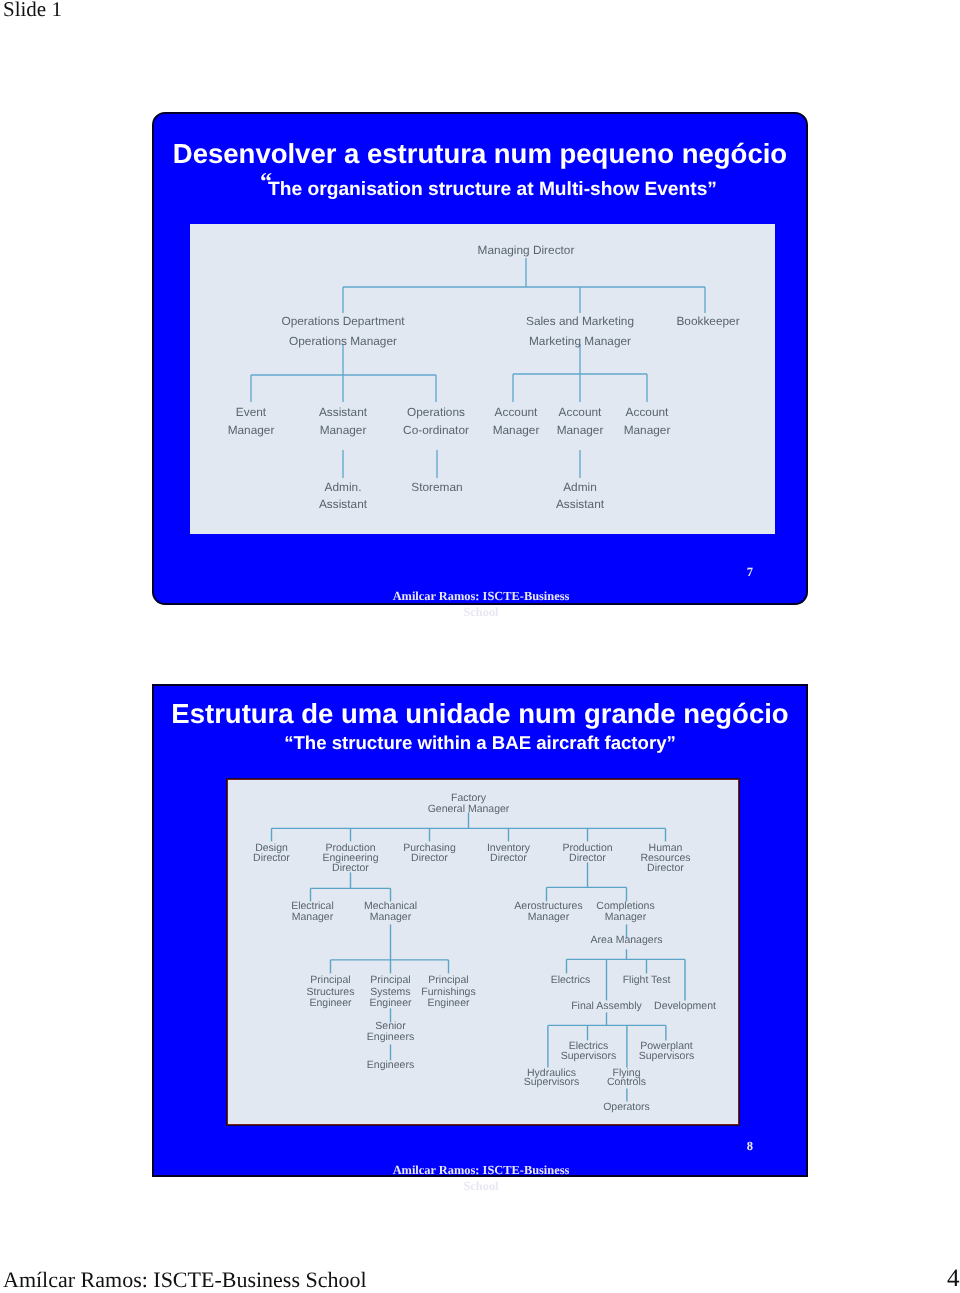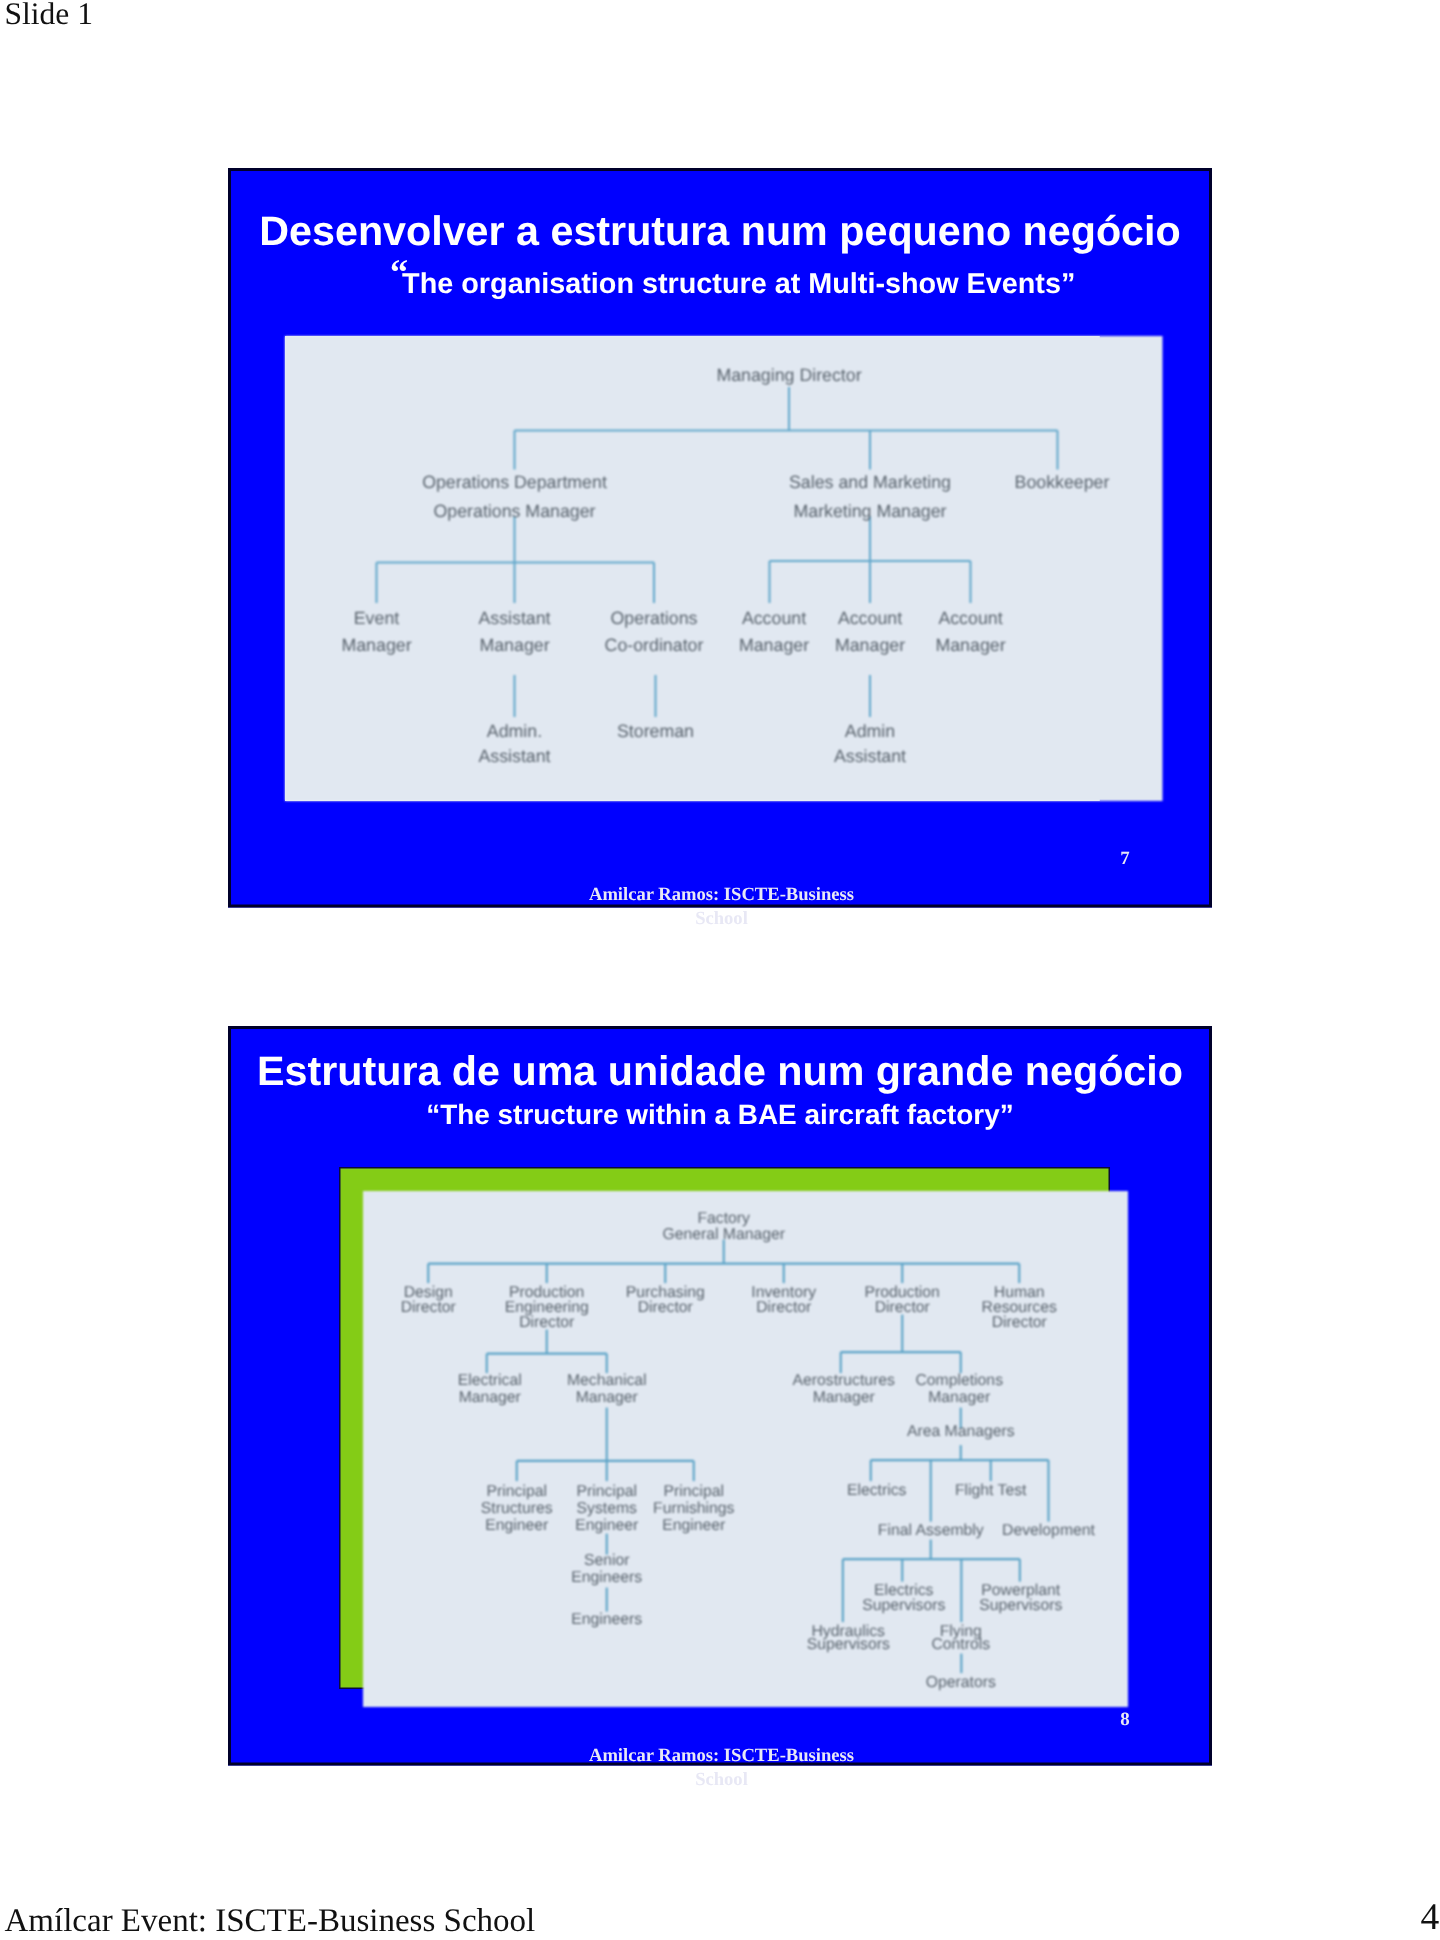--- a/index.html
+++ b/index.html
@@ -6,21 +6,21 @@
   *{-webkit-font-smoothing:antialiased;text-rendering:geometricPrecision;}
   body{width:960px;height:1293px;background:#ffffff;
        font-family:"Liberation Serif",serif;position:relative;overflow:hidden;}
   #page{position:absolute;left:0;top:0;width:960px;height:1293px;text-decoration:underline;}
 
   .slide-label{position:absolute;left:3px;top:-3px;
        font-family:"Liberation Serif",serif;font-size:21px;color:#111;}
 
   .slide{position:absolute;left:152px;width:656px;height:493px;
        background:#0000ff;border:2px solid #00002a;box-sizing:border-box;}
-  #slide1{top:112px;}
+  #slide1{top:112px;border-radius:13px;}
   #slide2{top:684px;}
 
   .slide-title{position:absolute;left:0;width:100%;text-align:center;
        font-family:"Liberation Sans",sans-serif;font-weight:bold;color:#ffffff;
        font-size:27.5px;line-height:1;}
   .slide-sub{position:absolute;left:0;width:100%;text-align:center;
        font-family:"Liberation Sans",sans-serif;font-weight:bold;color:#ffffff;
        font-size:19.2px;line-height:1;}
 
   .slide-sub .oq{font-family:"Liberation Serif",serif;font-size:24px;
@@ -28,21 +28,21 @@
        line-height:0;overflow:visible;text-align:left;margin-left:17px;margin-right:-9px;}
   .slide-sub .cq{font-family:"Liberation Sans",sans-serif;font-size:inherit;}
   #slide2 .slide-sub{font-size:18.6px;}
   #slide2 .slide-sub .oq{font-family:"Liberation Sans",sans-serif;font-size:inherit;
        position:static;display:inline;width:auto;line-height:inherit;
        margin:0;top:0;}
 
   .chart-box{position:absolute;background:#e1e8f1;box-sizing:border-box;}
   .chart-box svg{display:block;filter:blur(0.55px);}
   #chart1{box-shadow:inset 0 0 0 2px #eef4f8;}
-  #chart2{border:1px solid #0a0a3c;padding:15px;background:#84cc16;}
+  #chart2{border:1px solid #0a0a3c;padding:1px;background:#7f1d1d;}
   #chart2 svg{background:#e1e8f1;}
 
   .sfoot{position:absolute;font-family:"Liberation Serif",serif;font-weight:bold;
        color:#e8e8f5;font-size:12.4px;line-height:16px;text-align:center;margin-top:23px;}
   .snum{position:absolute;font-family:"Liberation Serif",serif;font-weight:bold;
        color:#e8e8f5;font-size:12.6px;text-align:center;width:20px;}
 
   .page-footer{position:absolute;left:3px;top:1269px;
        font-family:"Liberation Serif",serif;font-size:22px;color:#111;line-height:22px;}
   .page-num{position:absolute;left:947px;top:1266px;
@@ -212,15 +212,15 @@
             <text x="399" y="306">Controls</text>
             <text x="399" y="331">Operators</text>
           </g>
         </svg>
     </div>
 
     <div class="sfoot" style="left:236px;top:453px;width:182px">Amilcar Ramos: ISCTE-Business School</div>
     <div class="snum" style="left:586px;top:453px">8</div>
   </div>
 
-  <div class="page-footer">Amílcar Event: ISCTE-Business School</div>
+  <div class="page-footer">Amílcar Ramos: ISCTE-Business School</div>
   <div class="page-num">4</div>
 </div>
 
 </body></html>

